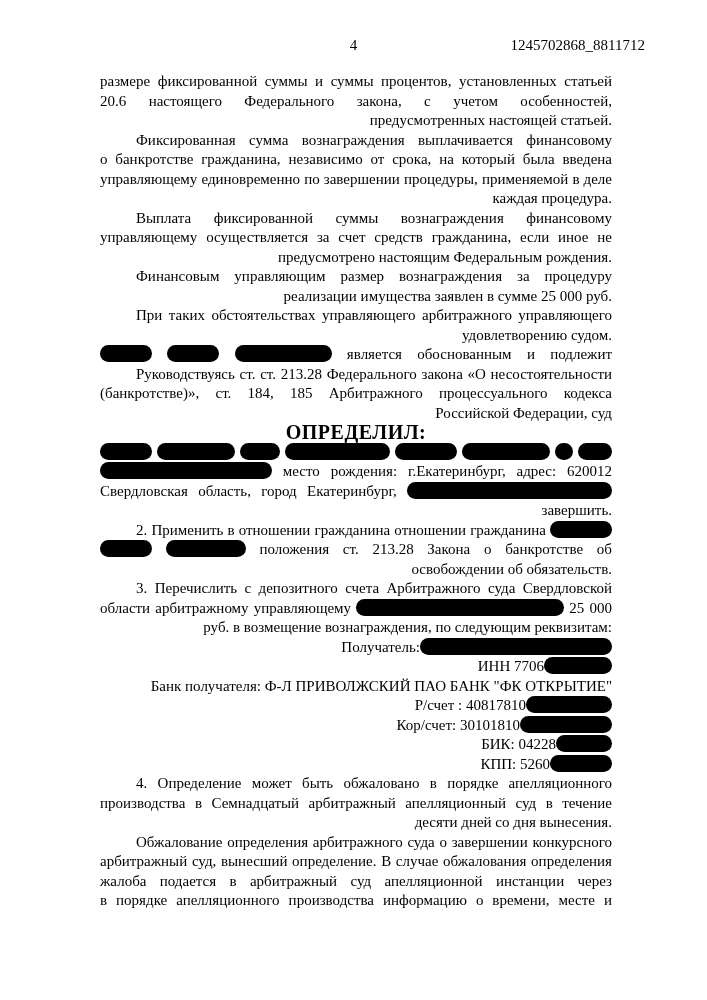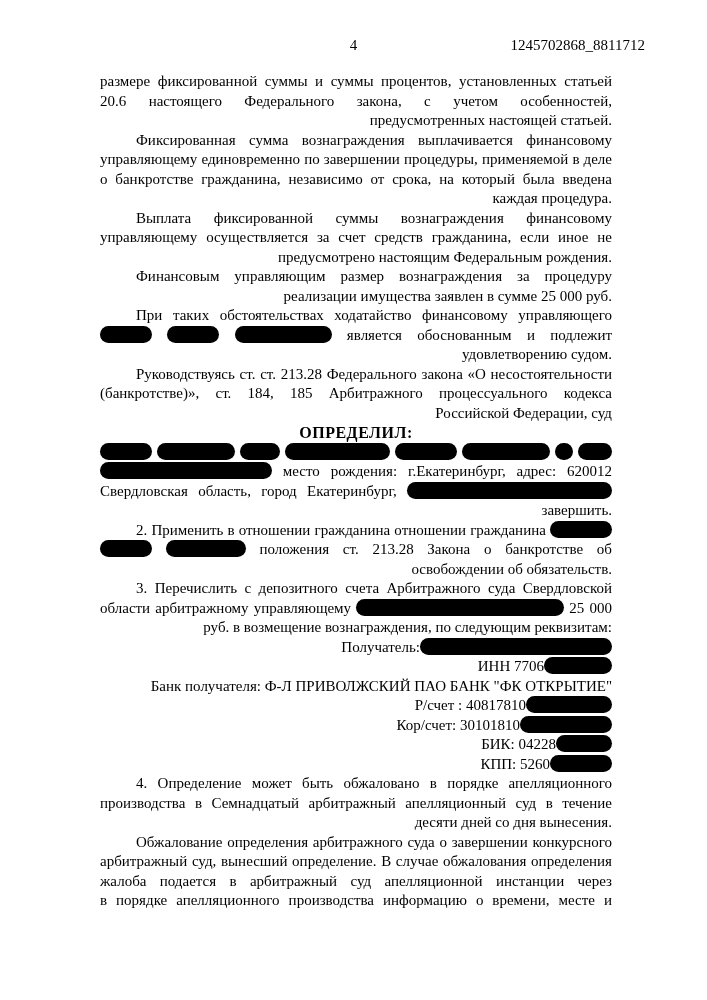--- a/index.html
+++ b/index.html
@@ -5,56 +5,56 @@
   html,body{margin:0;padding:0;background:#ffffff;}
   .page{position:relative;width:707px;height:1000px;background:#ffffff;
         font-family:"Liberation Serif","DejaVu Serif",serif;color:#000000;overflow:hidden;}
   .hdr{position:absolute;top:37px;left:0;width:707px;height:20px;font-size:15px;}
   .pn{position:absolute;left:0;top:0;width:707px;text-align:center;}
   .did{position:absolute;right:62px;top:0;}
   .docbody{position:absolute;left:100px;top:72px;width:512px;}
   .line{font-size:15px;line-height:19.5px;white-space:nowrap;text-align:right;}
   .line.j{text-align:justify;text-align-last:justify;}
   .line.ind{text-indent:36px;}
-  .line.c{text-align:left;text-align-last:center;font-weight:700;font-size:16px;letter-spacing:0.5px;}
+  .line.c{text-align:left;text-align-last:center;font-weight:700;font-size:20px;letter-spacing:0.5px;}
   .redact{display:inline-block;height:17px;background:#000000;border-radius:8.5px;vertical-align:-3px;}
 </style>
 </head>
 <body>
 
 <div class="page">
   <div class="hdr">
     <div class="pn">4</div>
     <div class="did">1245702868_8811712</div>
   </div>
   <div class="docbody">
       <div>
         <div class="line j">размере фиксированной суммы и суммы процентов, установленных статьей</div>
         <div class="line j">20.6 настоящего Федерального закона, с учетом особенностей,</div>
         <div class="line">предусмотренных настоящей статьей.</div>
       </div>
       <div>
         <div class="line j ind">Фиксированная сумма вознаграждения выплачивается финансовому</div>
+        <div class="line j">о банкротстве гражданина, независимо от срока, на который была введена</div>
         <div class="line j">управляющему единовременно по завершении процедуры, применяемой в деле</div>
-        <div class="line j">о банкротстве гражданина, независимо от срока, на который была введена</div>
         <div class="line">каждая процедура.</div>
       </div>
       <div>
         <div class="line j ind">Выплата фиксированной суммы вознаграждения финансовому</div>
         <div class="line j">управляющему осуществляется за счет средств гражданина, если иное не</div>
         <div class="line">предусмотрено настоящим Федеральным рождения.</div>
       </div>
       <div>
         <div class="line j ind">Финансовым управляющим размер вознаграждения за процедуру</div>
         <div class="line">реализации имущества заявлен в сумме 25 000 руб.</div>
       </div>
       <div>
-        <div class="line j ind">При таких обстоятельствах ходатайство финансовому управляющего</div>
+        <div class="line j ind">При таких обстоятельствах управляющего арбитражного управляющего</div>
+        <div class="line">удовлетворению судом.</div>
         <div class="line j"><span class="redact" style="width: 52px;"></span> <span class="redact" style="width: 52px;"></span> <span class="redact" style="width: 97px;"></span> является обоснованным и подлежит</div>
-        <div class="line">удовлетворению судом.</div>
       </div>
       <div>
         <div class="line j ind">Руководствуясь ст. ст. 213.28 Федерального закона «О несостоятельности</div>
         <div class="line j">(банкротстве)», ст. 184, 185 Арбитражного процессуального кодекса</div>
         <div class="line">Российской Федерации, суд</div>
       </div>
       <div>
         <div class="line c">ОПРЕДЕЛИЛ:</div>
       </div>
       <div>

